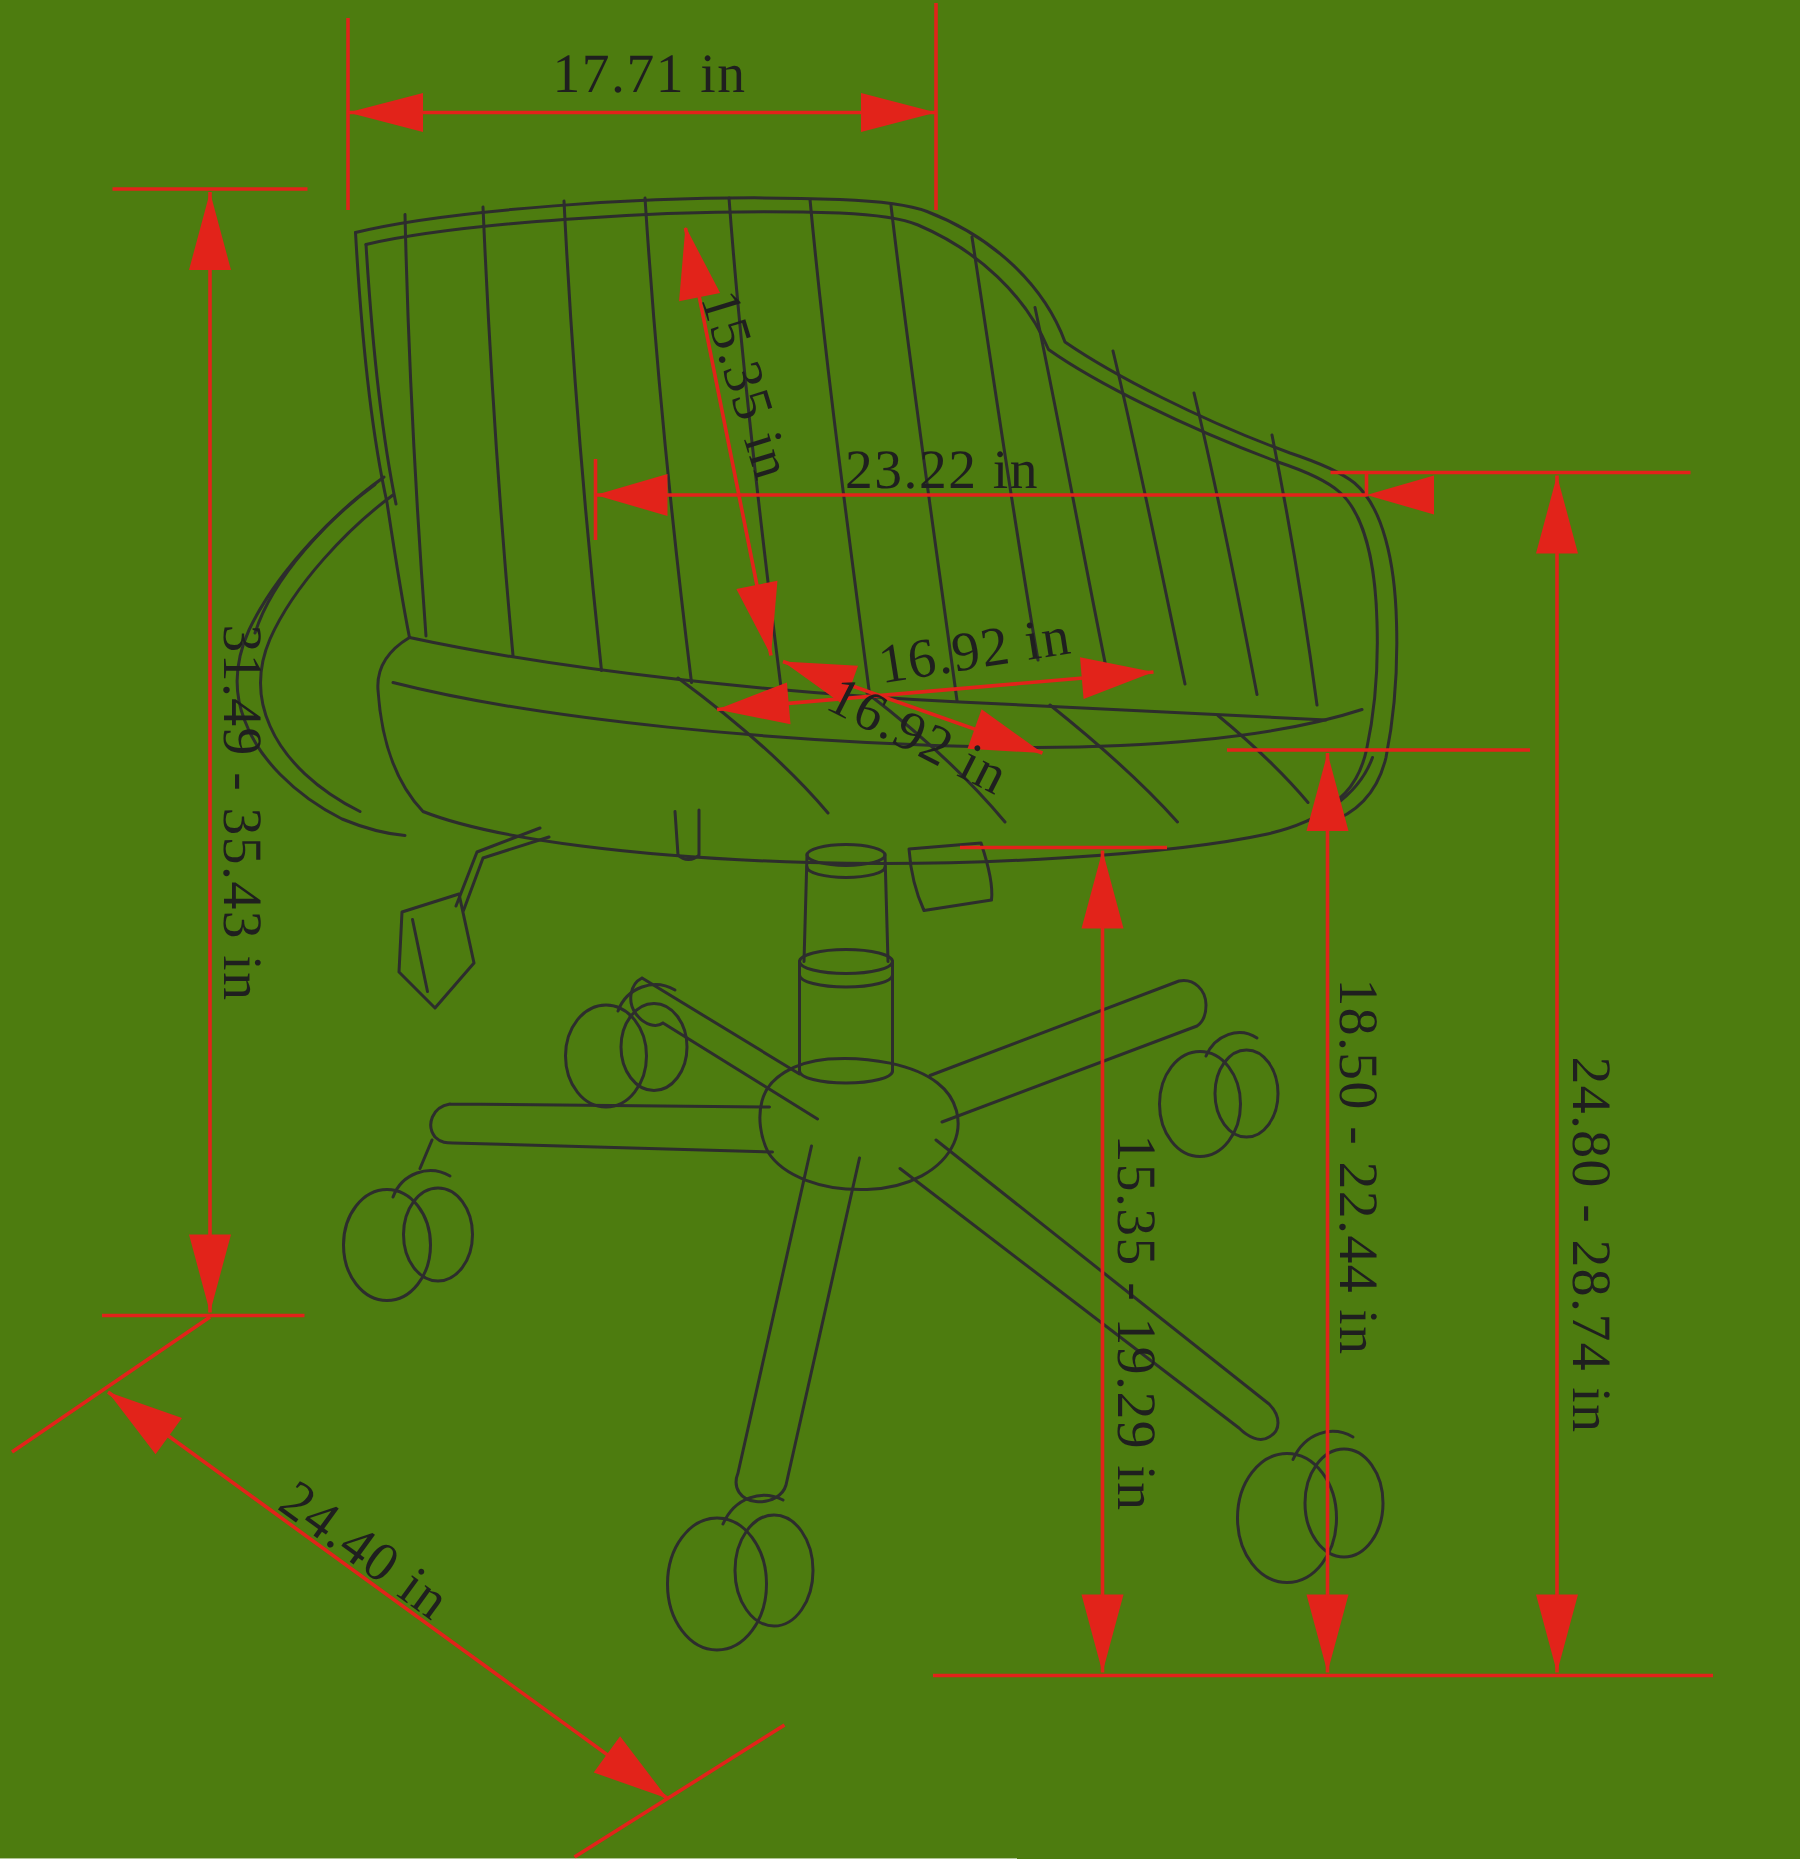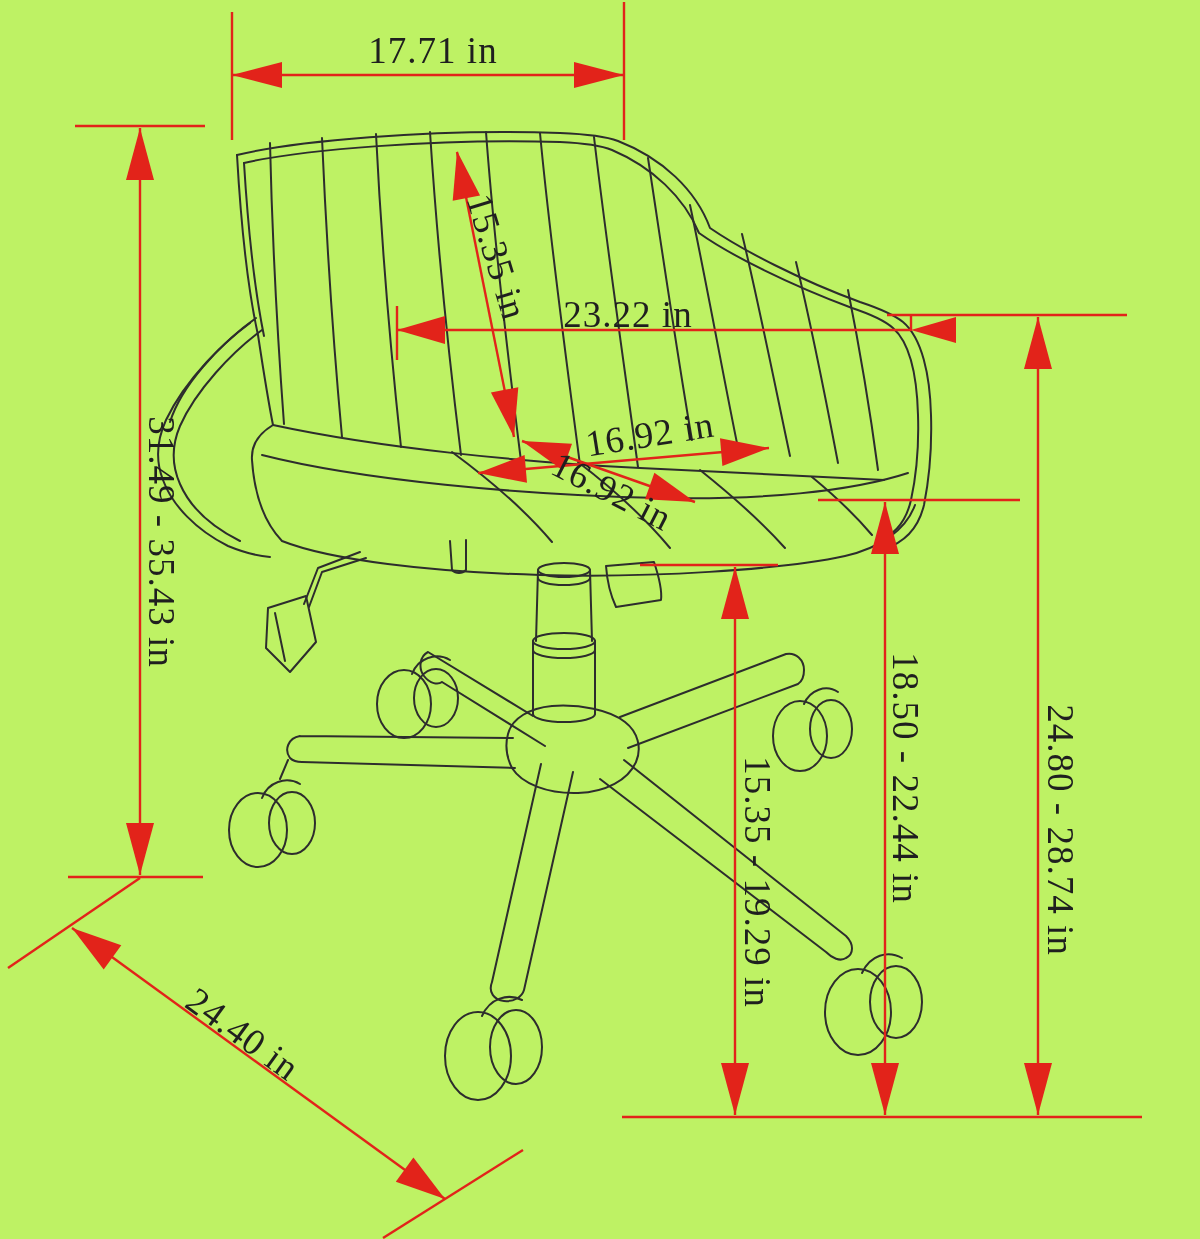--- a/index.html
+++ b/index.html
@@ -1,19 +1,19 @@
 <!DOCTYPE html>
 <html><head>
 <meta charset="utf-8">
 <style>
   html,body{margin:0;padding:0;background:#ffffff;}
   .stage{
     position:relative;
     width:1200px;height:1239px;
-    background:#bef264;
+    background:#4d7c0f;
     font-family:"Liberation Serif", serif;
     overflow:hidden;
   }
   svg{display:block;}
   text{
     font-family:"Liberation Serif", serif;
     font-size:37px;
     fill:#1f1f1f;
     letter-spacing:1px;
   }

